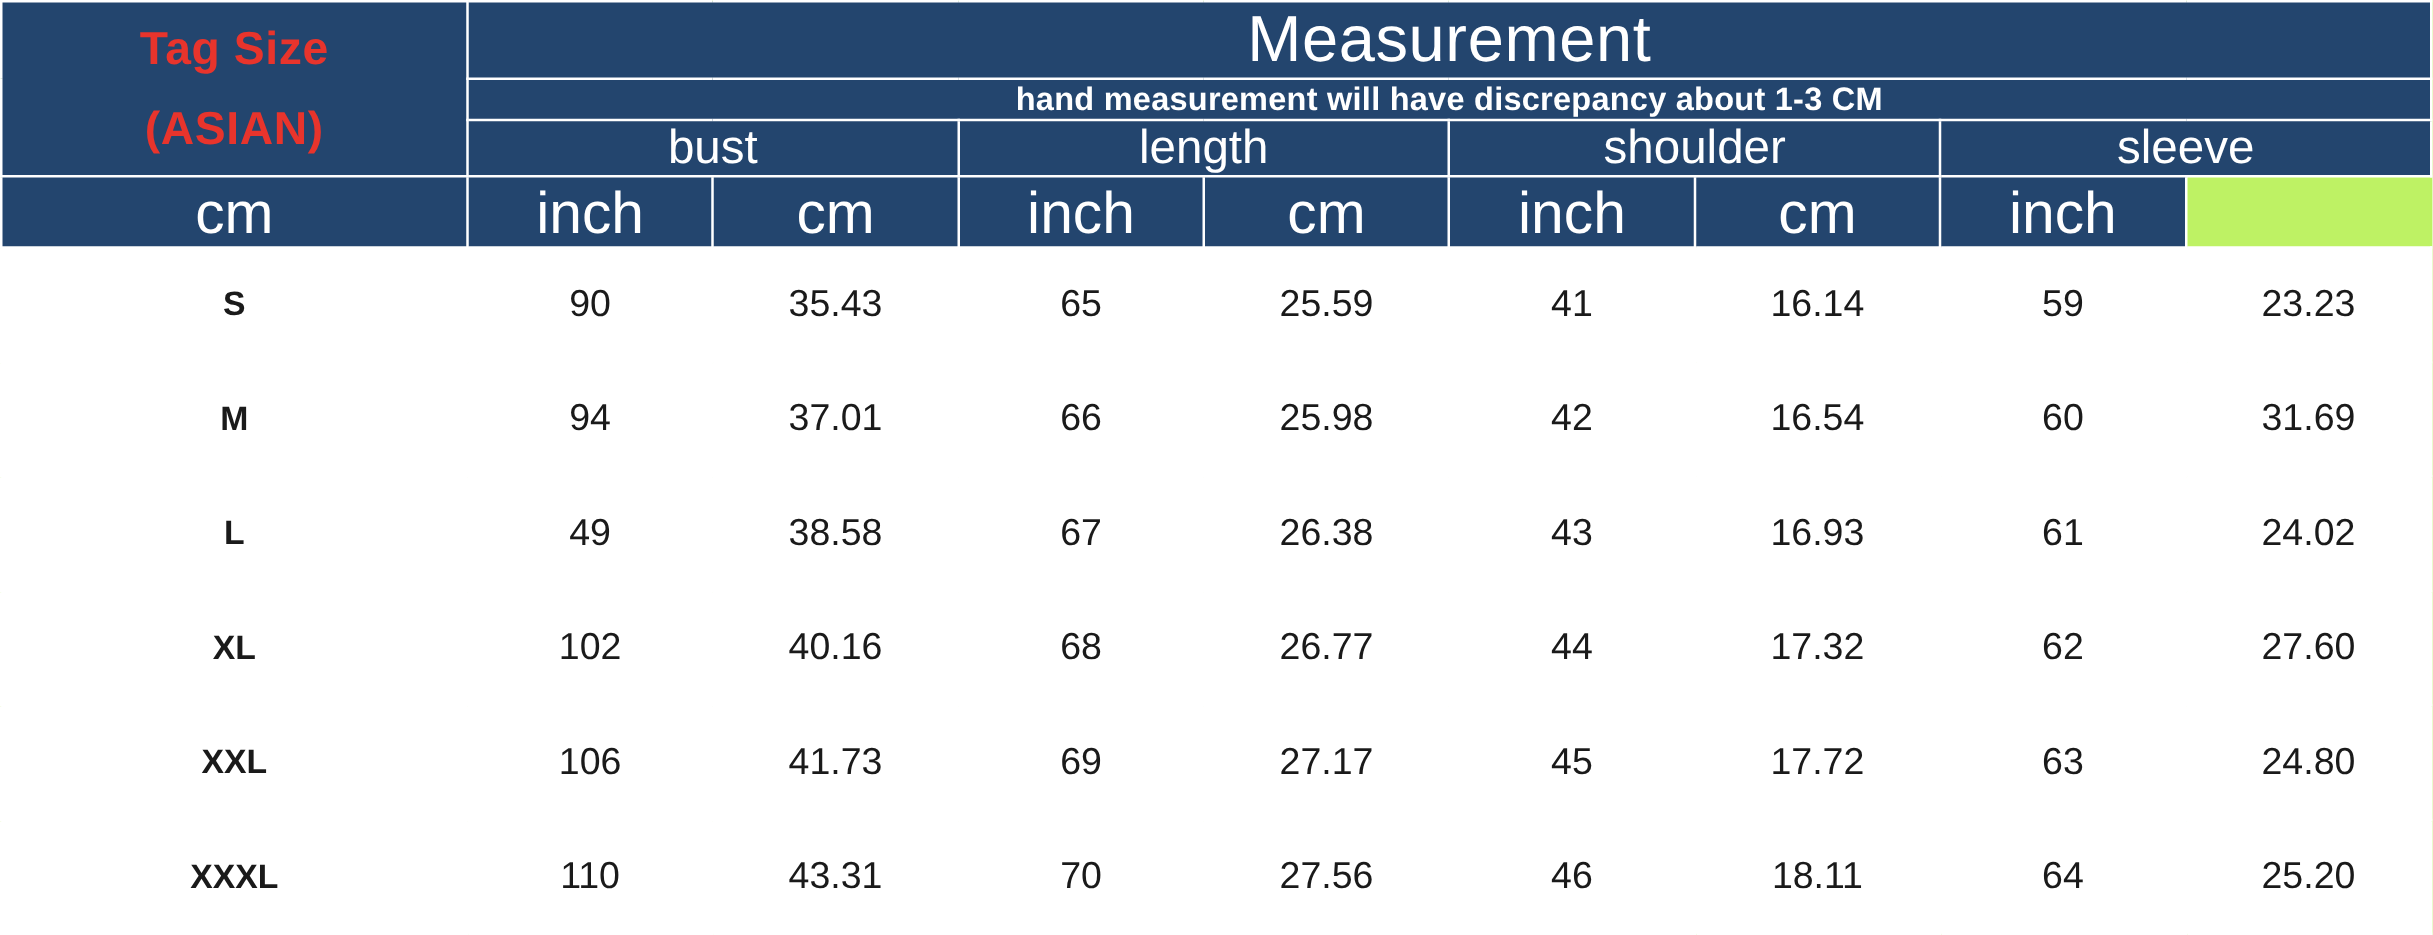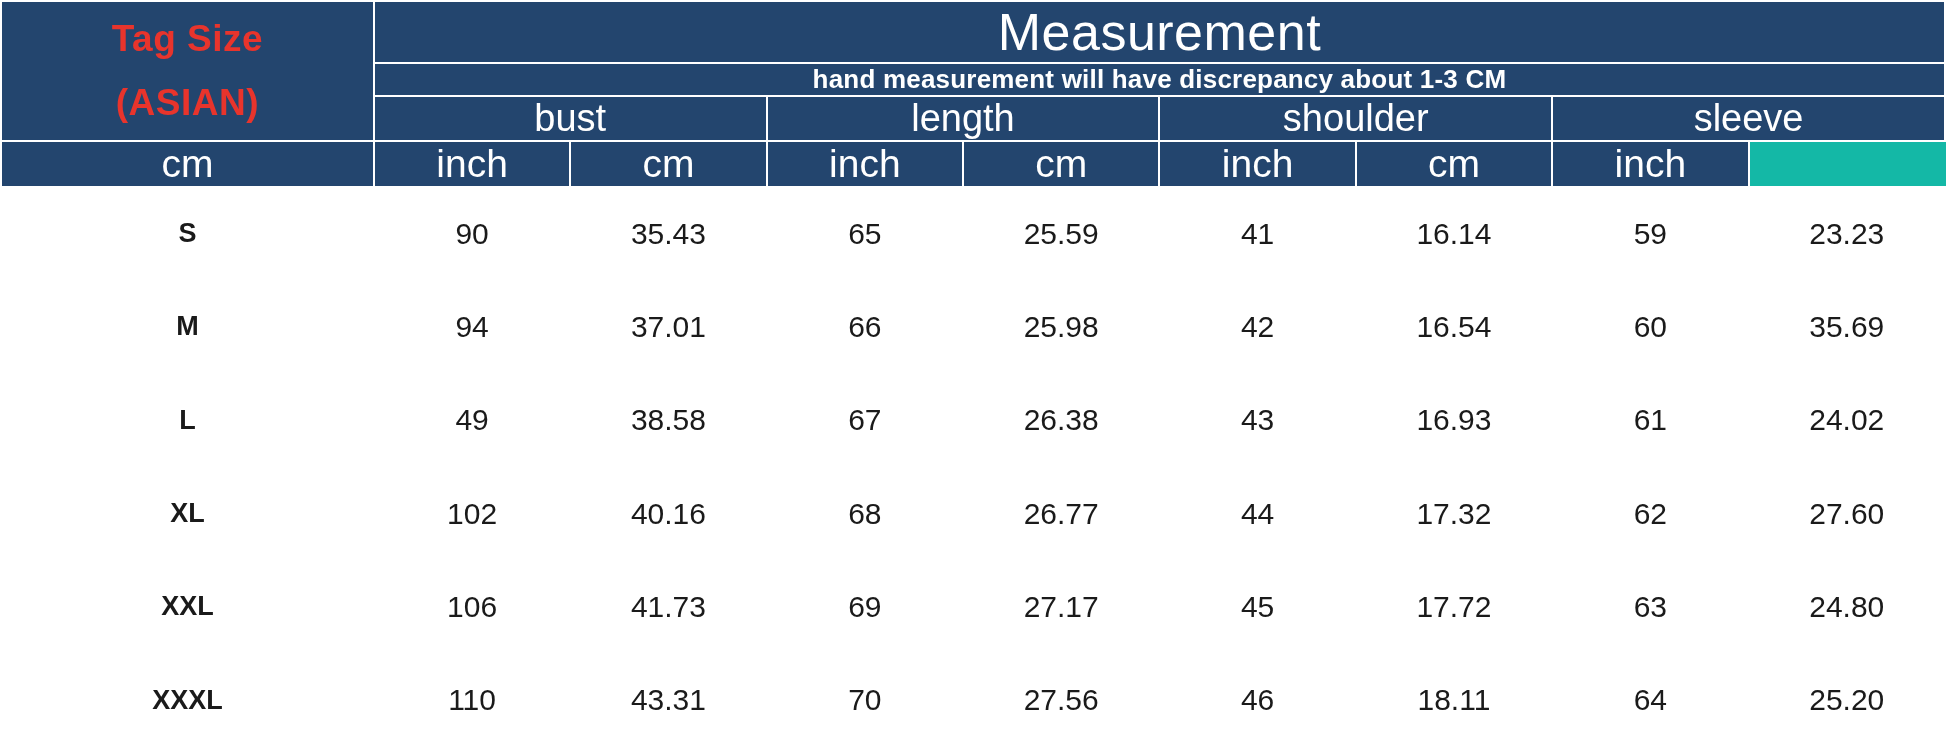--- a/index.html
+++ b/index.html
@@ -10,21 +10,21 @@
   body {
     width: 1946px;
     height: 748px;
     font-family: "Liberation Sans", sans-serif;
     overflow: hidden;
   }
   .sheet {
     width: 1946px;
     height: 748px;
     position: relative;
-    background: #14b8a6;
+    background: #bef264;
   }
   table.size-table {
     border-collapse: collapse;
     table-layout: fixed;
     width: 1946px;
     height: 748px;
   }
   table.size-table td,
   table.size-table th {
     border: 2px solid #ffffff;
@@ -57,21 +57,21 @@
   }
   .measurement-note {
     font-size: 26px;
     font-weight: bold;
     letter-spacing: 0.2px;
   }
   .group-head {
     font-size: 38px;
   }
   .unit-head {
-    font-size: 39px;
+    font-size: 47px;
     margin-top: 35px;
   }
   
   .body-row td {
     border: 2px solid #9fb0c4;
     background: #ffffff;
     color: #1a1a1a;
     font-size: 30px;
     height: 60px;
   }
@@ -142,21 +142,21 @@
       </tr>
       <tr class="body-row">
         <td class="size-label">M</td>
         <td>94</td>
         <td>37.01</td>
         <td>66</td>
         <td>25.98</td>
         <td>42</td>
         <td>16.54</td>
         <td>60</td>
-        <td>35.69</td>
+        <td>31.69</td>
       </tr>
       <tr class="body-row">
         <td class="size-label">L</td>
         <td>49</td>
         <td>38.58</td>
         <td>67</td>
         <td>26.38</td>
         <td>43</td>
         <td>16.93</td>
         <td>61</td>

